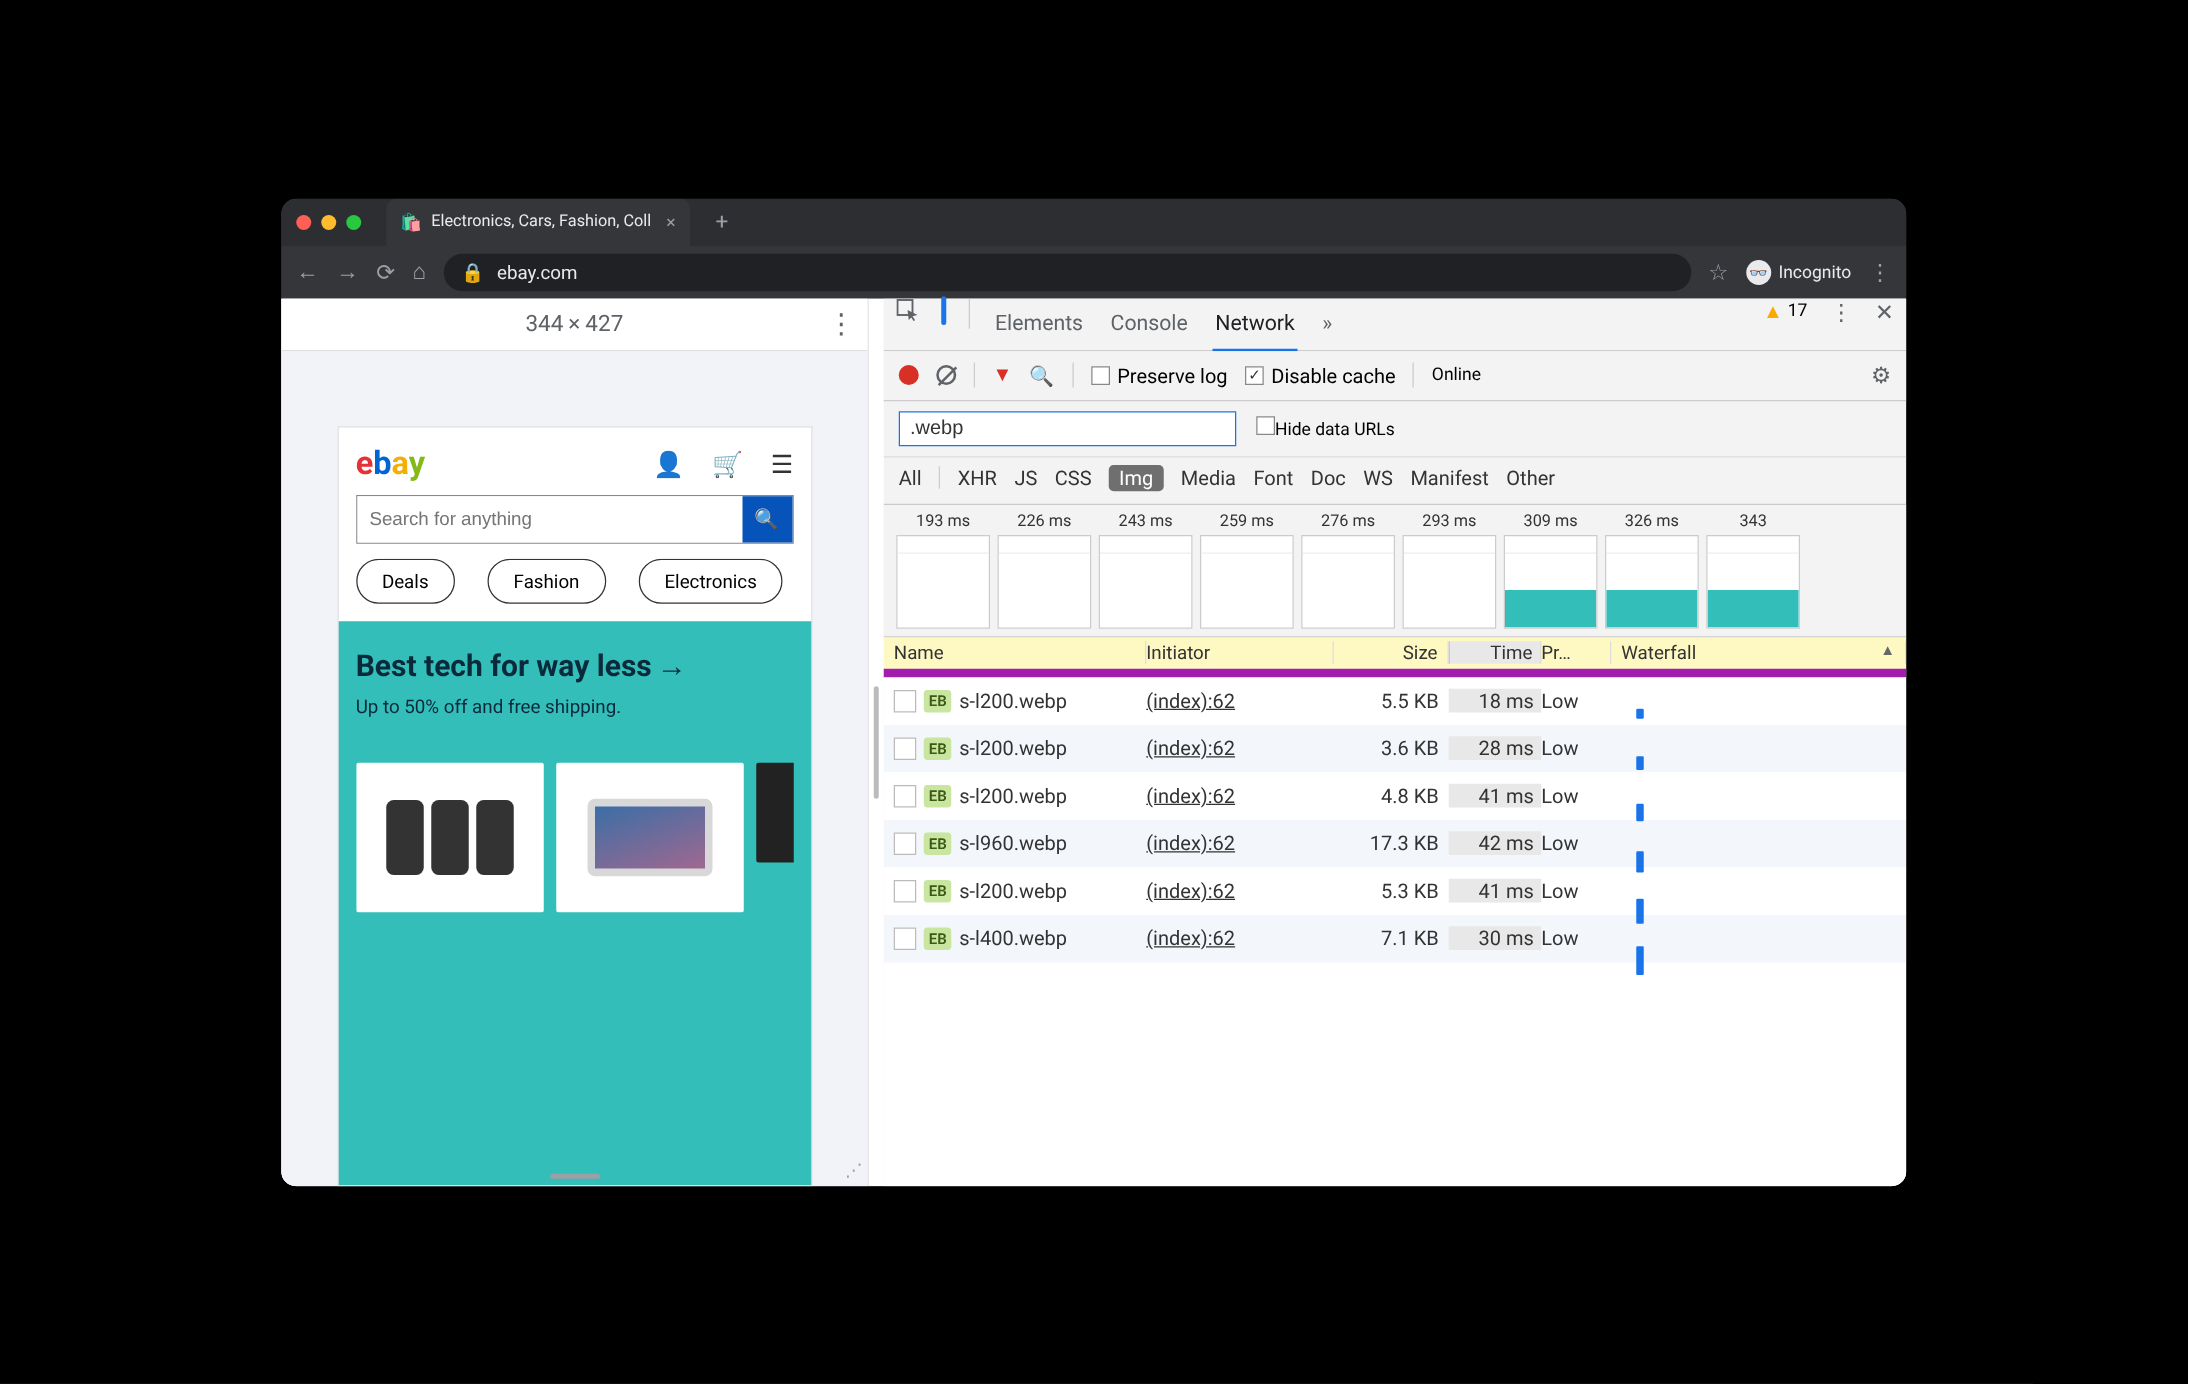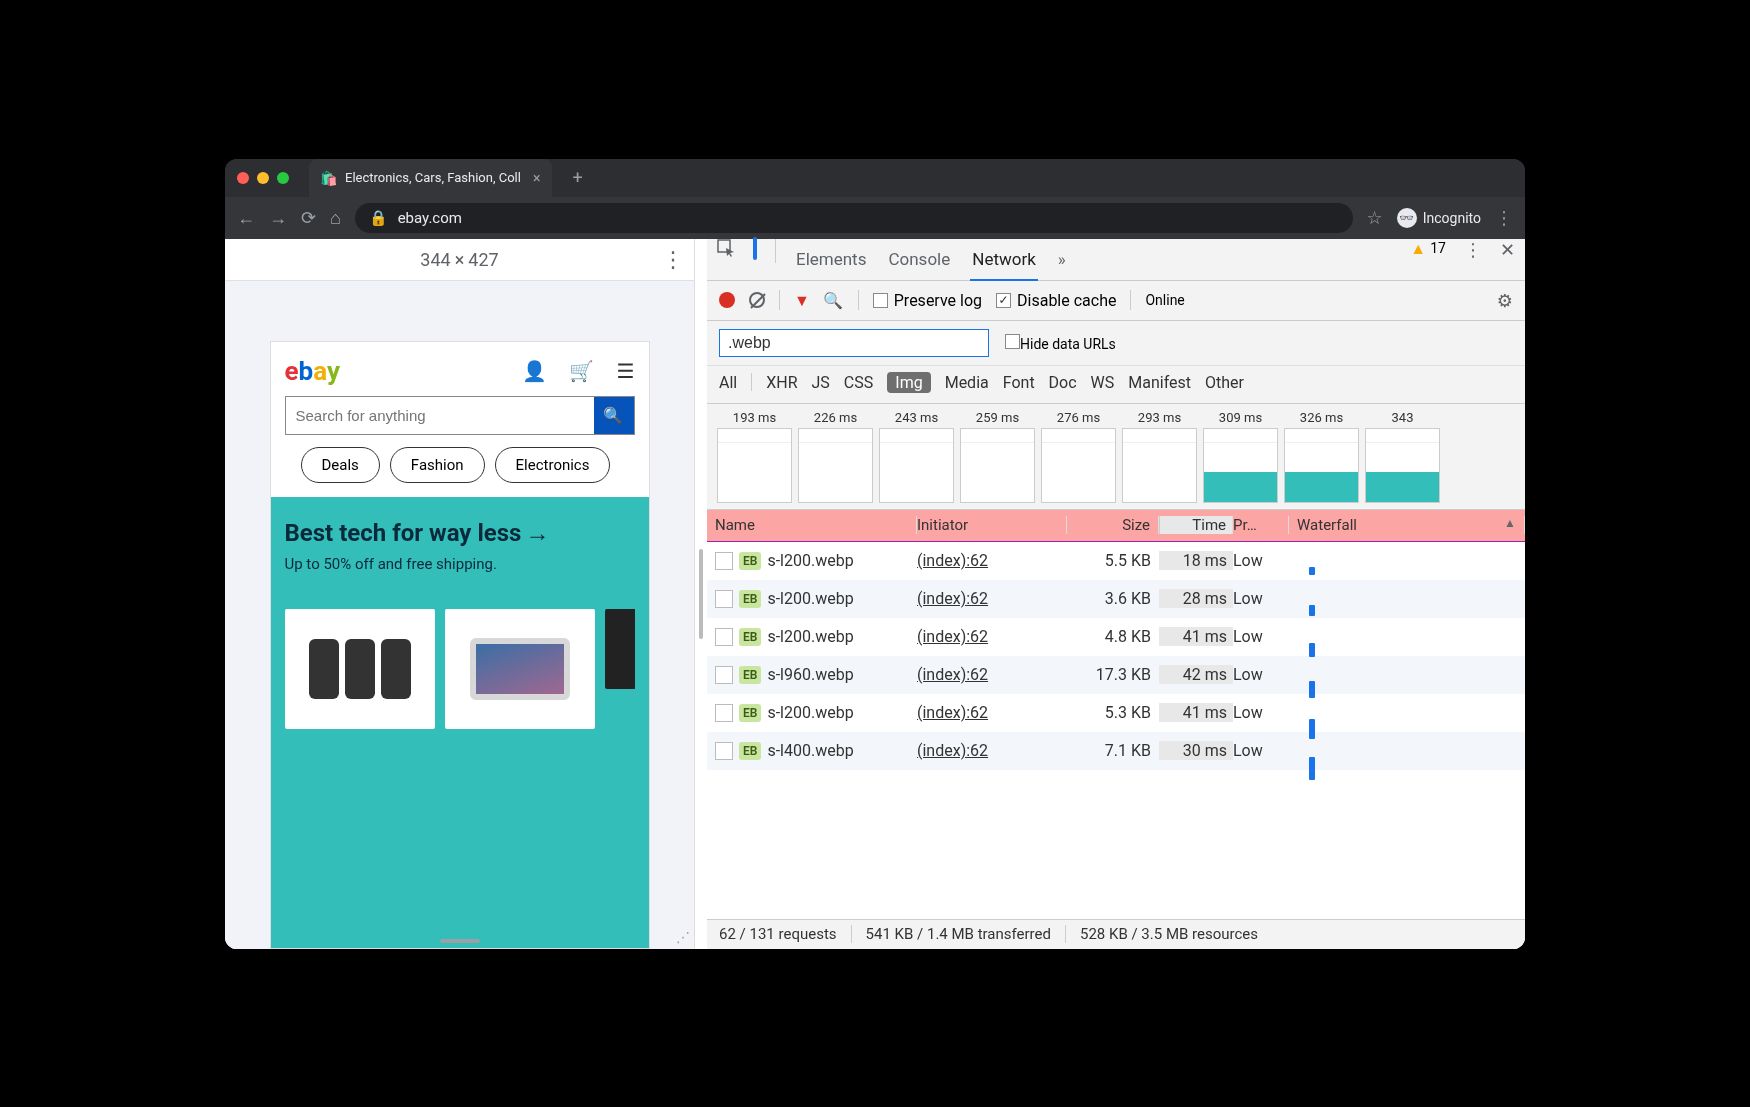--- a/index.html
+++ b/index.html
@@ -120,21 +120,21 @@
   display:flex;
   flex-direction:column;
 }
 .ebay-header{padding:14px 14px 10px;display:flex;align-items:center;justify-content:space-between}
 .ebay-logo{font-size:26px;font-weight:bold}
 .ebay-logo .r{color:#e53238}.ebay-logo .b{color:#0064d2}.ebay-logo .y{color:#f5af02}.ebay-logo .g{color:#86b817}
 .ebay-hicons{display:flex;gap:22px;font-size:20px;color:#333}
 .ebay-search{margin:0 14px 12px;display:flex;border:1px solid #888}
 .ebay-search input{flex:1;border:0;padding:10px;font-size:15px;color:#555}
 .ebay-search .btn{width:40px;background:#0654ba;color:#fff;display:flex;align-items:center;justify-content:center}
-.ebay-pills{display:flex;gap:10px;padding:0 30px 14px;overflow:hidden}
+.ebay-pills{display:flex;gap:26px;padding:0 14px 14px;overflow:hidden}
 .pill{border:1px solid #333;border-radius:20px;padding:8px 20px;font-size:15px;white-space:nowrap}
 .promo{background:#33beb9;color:#0a2a3b;padding:22px 14px 14px;flex:1;display:flex;flex-direction:column}
 .promo h2{font-size:24px;font-weight:bold;margin-bottom:8px;display:flex;align-items:center;gap:4px}
 .promo p{font-size:15px;margin-bottom:36px}
 .promo-row{display:flex;gap:10px;overflow:hidden}
 .promo-item{width:150px;height:120px;background:#fff;display:flex;align-items:center;justify-content:center;font-size:12px;color:#666;flex-shrink:0;border-radius:2px;position:relative;overflow:hidden}
 
 .phone{width:30px;height:60px;background:#333;border-radius:6px;margin:0 3px;display:inline-block}
 .laptop-screen{width:100px;height:62px;background:linear-gradient(160deg,#3b6ea5,#a06890);border:6px solid #d8d8d8;border-radius:6px}
 .tv{width:120px;height:80px;background:#222;color:#fff;font-size:9px}
@@ -173,21 +173,21 @@
 .type-row .type.active{background:#6f6f6f;color:#fff;padding:1px 8px;border-radius:4px}
 
 .filmstrip{display:flex;gap:6px;padding:6px 10px;border-bottom:1px solid #ccc;overflow:hidden;background:#f3f3f3}
 .frame{display:flex;flex-direction:column;align-items:center;gap:3px;flex-shrink:0}
 .frame .ts{font-size:13px;color:#333}
 .frame .thumb{width:75px;height:75px;border:1px solid #ccc;background:#fff;position:relative;overflow:hidden}
 .thumb.tealbg::after{content:"";position:absolute;left:0;right:0;bottom:0;height:40%;background:#33beb9}
 .thumb .mini-top{height:20%;border-bottom:1px solid #eee}
 
 .table-head,.row{display:flex;align-items:center}
-.table-head{height:32px;background:#fca5a5;border-bottom:1px solid #a21caf;font-size:15px;color:#333}
+.table-head{height:32px;background:#fef9c3;border-bottom:7px solid #a21caf;font-size:15px;color:#333}
 .col-name{width:210px;padding-left:8px}
 .col-init{width:150px}
 .col-size{width:92px;text-align:right;padding-right:8px}
 .col-time{width:74px;text-align:right;padding-right:6px;background:#e8e8e8;position:relative}
 .table-head .col-time{border-left:1px solid #ccc;border-right:1px solid #ccc}
 .col-pr{width:56px}
 .col-wf{flex:1;padding-left:8px;position:relative}
 .table-head .col{border-right:1px solid #ddd}
 .tbody{background:#fff;overflow:auto;flex:1}
 .row{height:38px;font-size:16px;color:#333}
@@ -513,23 +513,16 @@
             <div class="col-size">7.1 KB</div>
             <div class="col-time">30 ms</div>
             <div class="col-pr">Low</div>
             <div class="col-wf">
               <span class="wf-tick"></span>
               <span class="wf-bar" style="top:6px;height:23px"></span>
             </div>
           </div>
         </div>
 
-      <div class="status">
-        <span>62 / 131 requests</span>
-        <span class="sep3"></span>
-        <span>541 KB / 1.4 MB transferred</span>
-        <span class="sep3"></span>
-        <span>528 KB / 3.5 MB resources</span>
-      </div>
     </div>
 
   </div>
 </div>
 
 </body></html>

